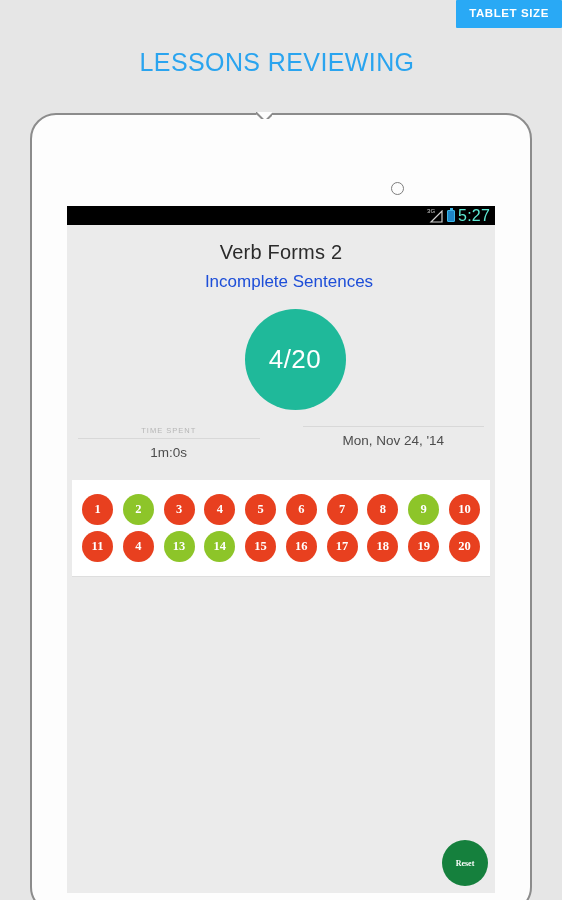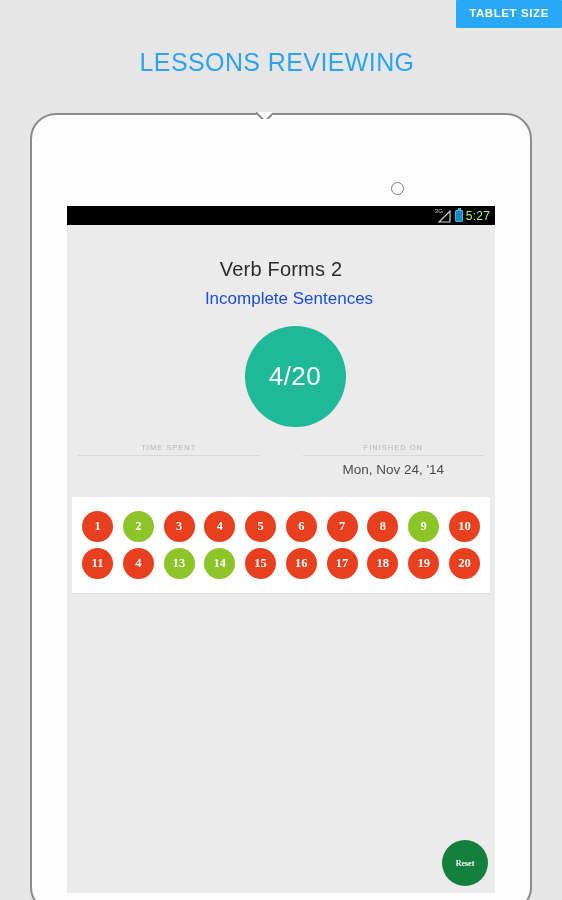--- a/index.html
+++ b/index.html
@@ -130,36 +130,36 @@
     background: #1f86c6;
   }
   .battery-icon::before {
     content: "";
     position: absolute;
     left: 2px; top: -3px;
     width: 3px; height: 2px;
     background: #3ab6e8;
   }
   .status-time {
-    color: #bef264;
-    font-size: 12px;
+    color: #5eead4;
+    font-size: 16px;
     letter-spacing: 0.2px;
   }
 
   
   .app-body {
     position: relative;
     height: 668px;
     background: #ebebeb;
   }
   .lesson-title {
     text-align: center;
     font-size: 20px;
     color: #2b2b2b;
-    padding-top: 33px;
+    padding-top: 16px;
     letter-spacing: 0.2px;
   }
   .lesson-subtitle {
     text-align: center;
     font-size: 17px;
     color: #1d4ed8;
     padding-top: 8px;
     padding-left: 16px;
   }
 
@@ -286,23 +286,23 @@
       <div class="lesson-subtitle">Incomplete Sentences</div>
 
       <div class="score-wrap">
         <div class="score-circle">4/20</div>
       </div>
 
       <div class="stats-row">
         <div class="stat-col">
           <span class="stat-label">TIME SPENT</span>
           <div class="stat-rule"></div>
+          <div class="stat-value">1m:0s</div>
         </div>
         <div class="stat-col">
-          <span class="stat-label">FINISHED ON</span>
           <div class="stat-rule"></div>
           <div class="stat-value">Mon, Nov 24, '14</div>
         </div>
       </div>
 
       <div class="grid-card">
         <div class="grid-row">
           <div class="q-dot wrong">1</div>
           <div class="q-dot correct">2</div>
           <div class="q-dot wrong">3</div>

